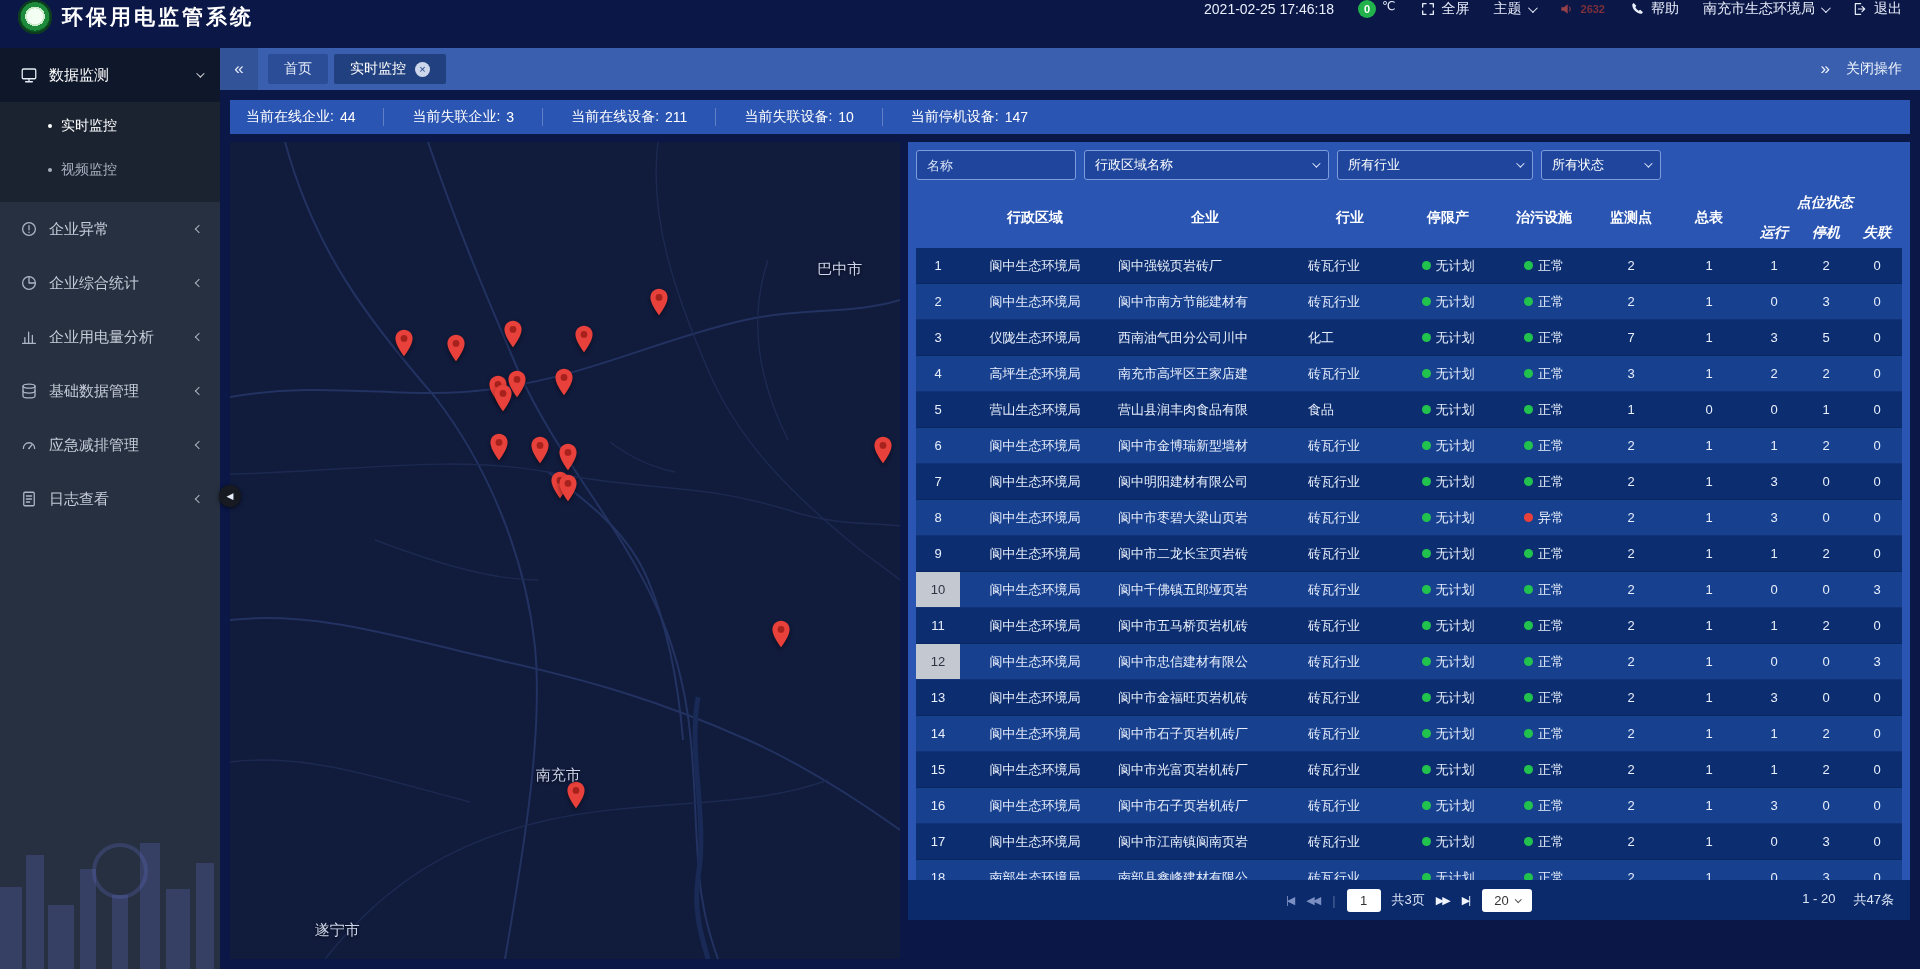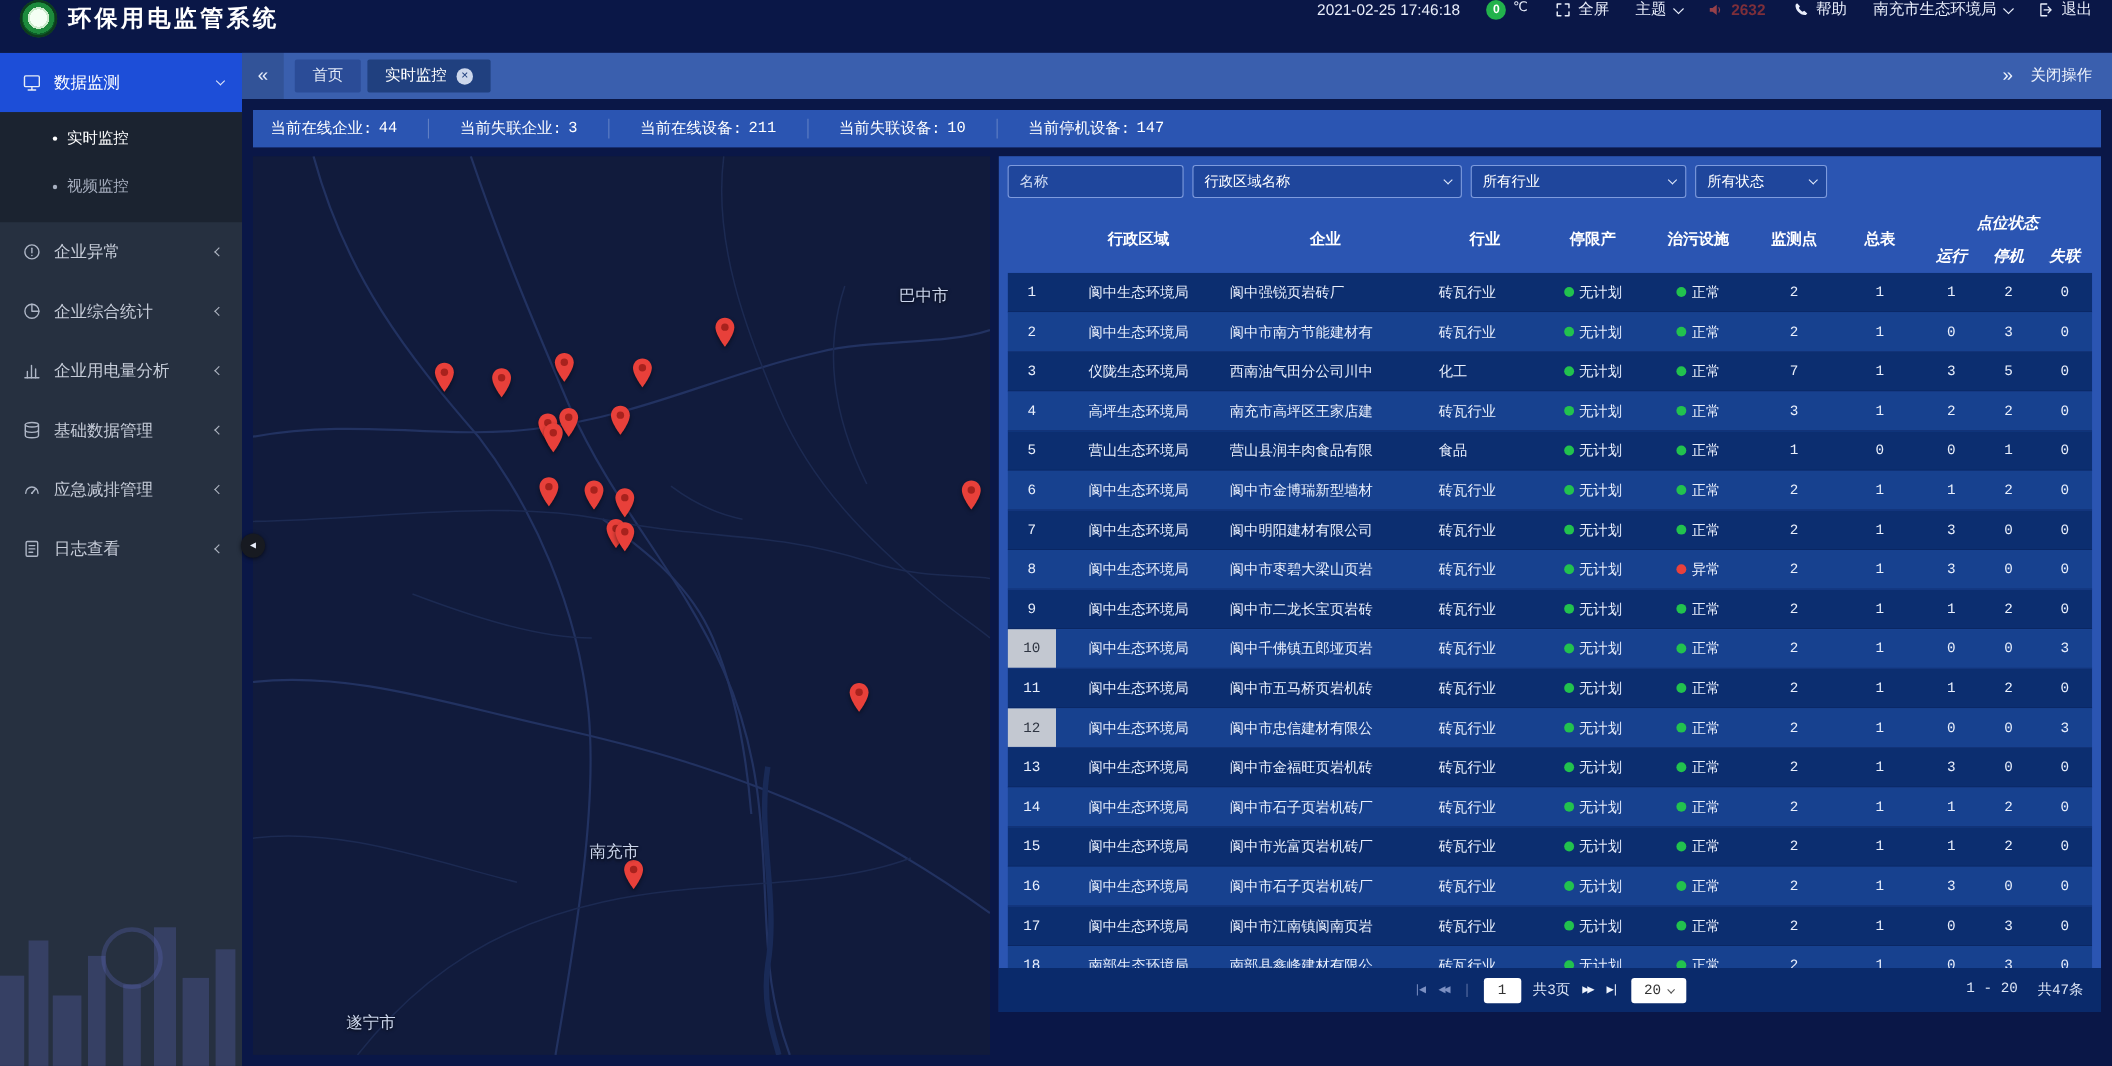--- a/index.html
+++ b/index.html
@@ -16,29 +16,29 @@
   .topbar-right { margin-left:auto; display:flex; align-items:center; gap:24px; font-size:14px; }
   .t-item { display:flex; align-items:center; gap:6px; white-space:nowrap; }
   .temp-badge { width:18px; height:18px; border-radius:50%; background:#22b24c; color:#fff; font-size:11px;
     display:flex; align-items:center; justify-content:center; font-weight:bold; }
   .temp-unit { font-size:12px; transform:translateY(-3px); }
   .icon-svg { width:16px; height:16px; display:block; }
   .chev { display:inline-block; width:7px; height:7px; border-right:1.6px solid currentColor; border-bottom:1.6px solid currentColor; }
   .chev.down { transform:rotate(45deg) translateY(-2px); }
   .chev.left { transform:rotate(135deg); }
   .alert-group { color:#96404a; }
-  .alert-count { color:#7d2f3a; font-weight:bold; font-size:14px; }
+  .alert-count { color:#7d2f3a; font-weight:bold; font-size:11px; }
 
   
   .main { display:flex; height:921px; }
 
   
   .sidebar { width:220px; background:#263040; position:relative; overflow:hidden; flex:none; }
   .menu-item { height:54px; display:flex; align-items:center; padding:0 18px 0 20px; color:#c6ccd8; font-size:15px; gap:11px; cursor:pointer; }
-  .menu-item.open { background:#1d4ed8; color:#fff; }
+  .menu-item.open { background:#0f172a; color:#fff; }
   .menu-item .chev { margin-left:auto; width:6px; height:6px; opacity:.85; }
   .mi-icon { width:18px; height:18px; flex:none; color:#aeb6c6; }
   .mi-icon svg { width:18px; height:18px; display:block; }
   .menu-item.open .mi-icon { color:#e8edf6; }
   .submenu { background:#1b2330; padding:2px 0 10px; }
   .submenu-item { height:44px; display:flex; align-items:center; padding-left:48px; gap:9px; color:#a8b0c0; font-size:14px; cursor:pointer; }
   .submenu-item .dot { width:4px; height:4px; border-radius:50%; background:currentColor; flex:none; }
   .submenu-item.active { color:#ffffff; }
   .skyline { position:absolute; bottom:0; left:0; width:100%; height:160px; pointer-events:none; }
 
@@ -50,21 +50,21 @@
   .tab-scroll { width:38px; height:42px; display:flex; align-items:center; justify-content:center; color:#e8eefb;
     font-size:17px; cursor:pointer; background:rgba(0,0,0,.12); flex:none; }
   .tabs-list { display:flex; gap:6px; margin-left:10px; align-items:center; }
   .tab { height:30px; background:#2b4c97; color:#e2e9f7; font-size:14px; padding:0 16px; display:flex; align-items:center; gap:9px; border-radius:2px; cursor:pointer; }
   .tab.active { background:#20407f; color:#ffffff; }
   .tab-close { width:15px; height:15px; border-radius:50%; background:rgba(235,242,255,.85); color:#20407f;
     display:flex; align-items:center; justify-content:center; font-size:11px; line-height:1; cursor:pointer; }
   .tabbar-right { margin-left:auto; display:flex; align-items:center; gap:16px; padding-right:18px; color:#eef3fc; font-size:14px; }
   .scroll-right { font-size:17px; cursor:pointer; }
 
-  .content-inner { flex:1; padding:10px; display:flex; flex-direction:column; min-height:0;font-family:Liberation Mono, monospace; }
+  .content-inner { flex:1; padding:10px; display:flex; flex-direction:column; min-height:0; }
 
   
   .statsbar { height:34px; flex:none; background:#2b55b2; display:flex; align-items:center; padding:0 16px; color:#fff; font-size:14px; margin-bottom:8px; }
   .stat { display:flex; align-items:center; padding-right:28px; margin-right:28px; border-right:1px solid rgba(255,255,255,.25); }
   .stat:last-child { border-right:none; }
   .stat-value { margin-left:6px; }
 
   .panel-row { flex:1; display:flex; gap:8px; align-items:flex-start; min-height:0; }
 
   

